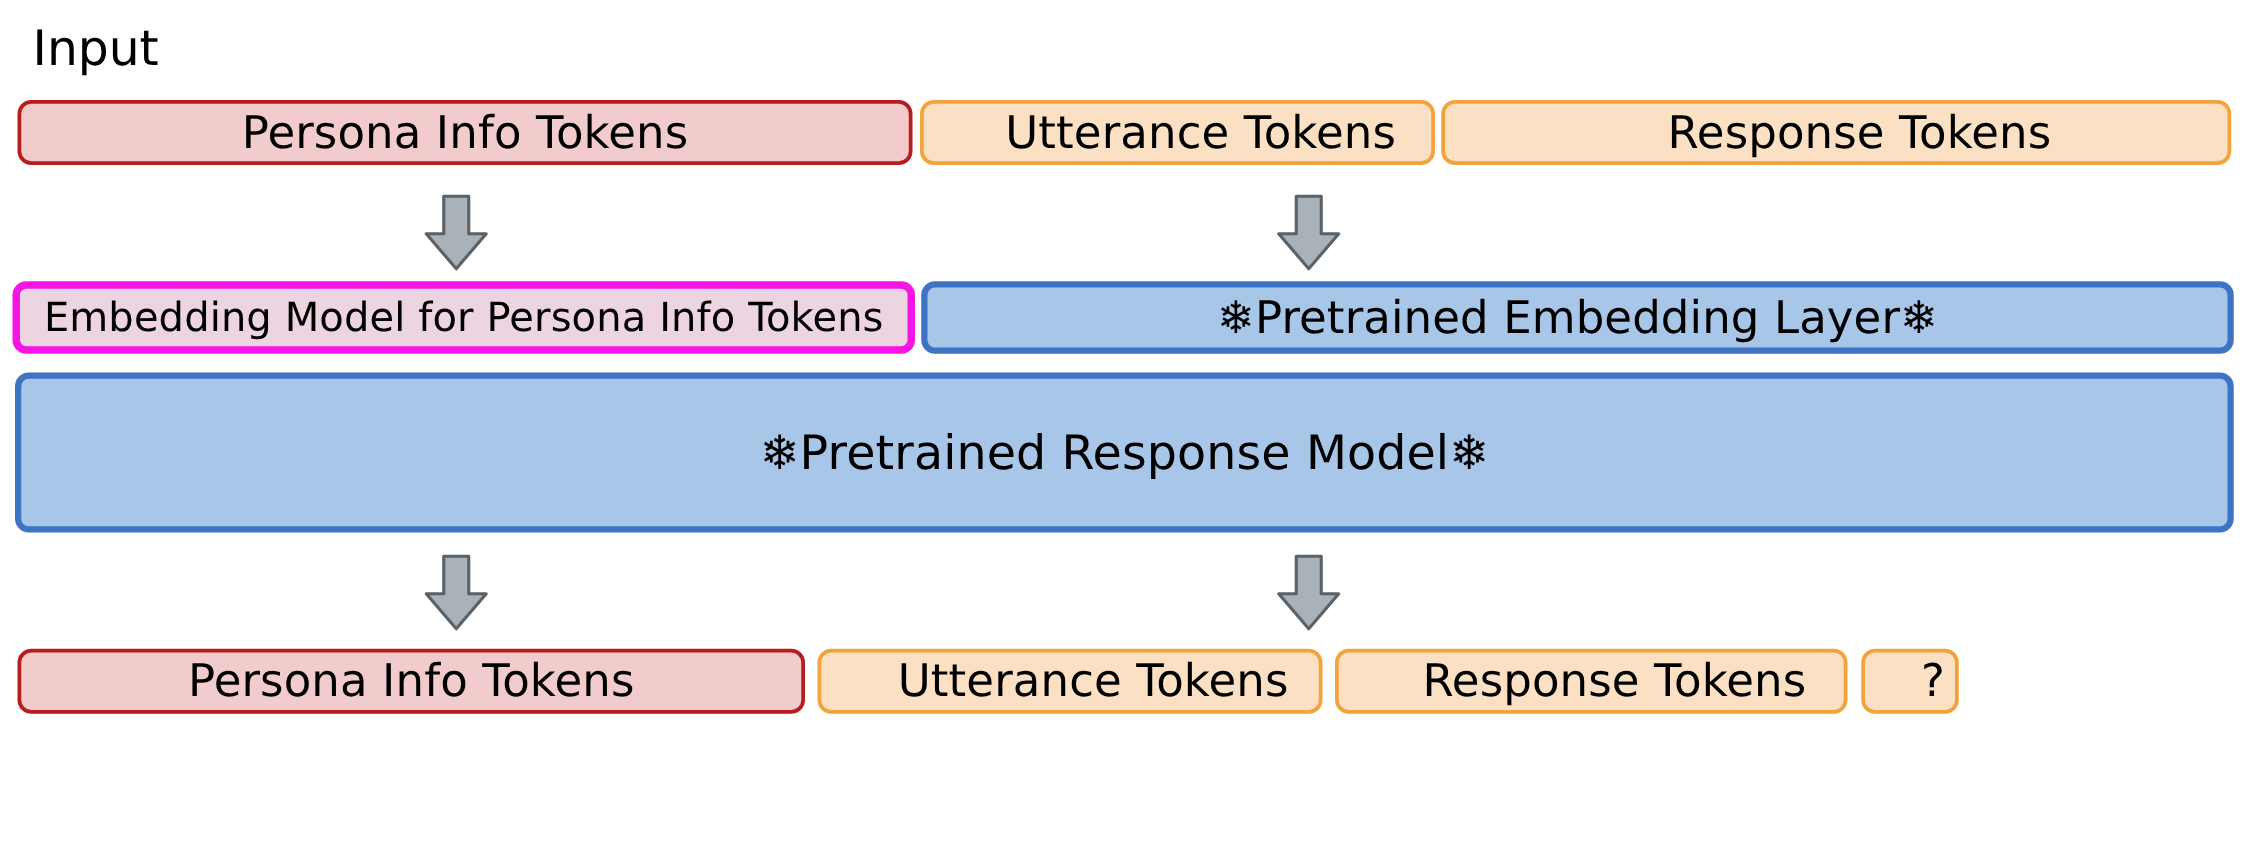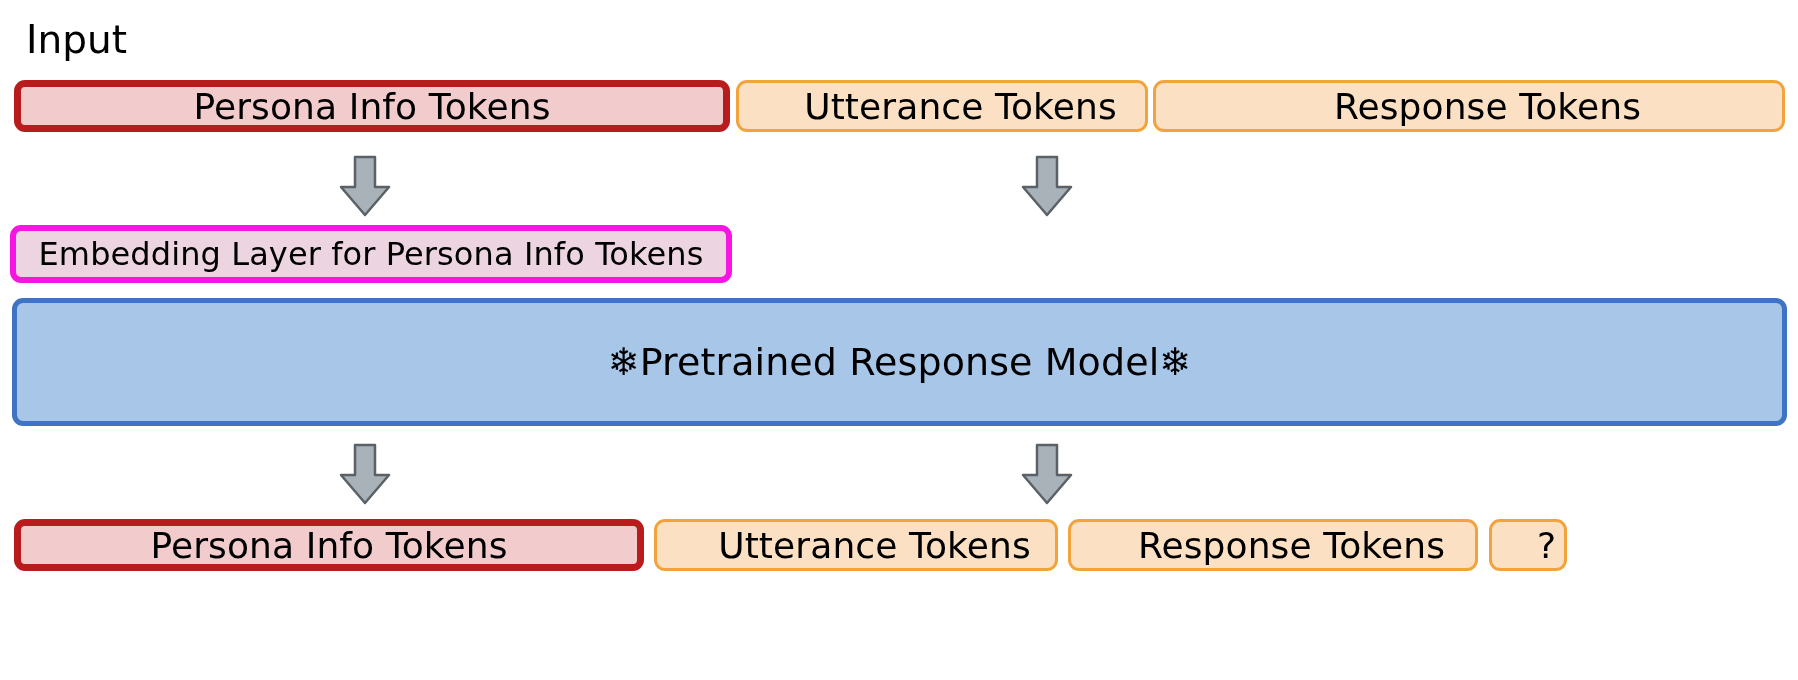--- a/index.html
+++ b/index.html
@@ -31,21 +31,21 @@
     justify-content: center;
     border-radius: 11px;
     color: #000000;
     white-space: nowrap;
     letter-spacing: 0.1px;
   }
 
   
   .box--persona {
     background: #f2cccc;
-    border: 7px solid #b91c1c;
+    border: 3px solid #b91c1c;
   }
   .box--token {
     background: #fbe0c4;
     border: 3px solid #f2a33c;
     padding-left: 37px;
   }
   .box--embed-persona {
     background: #ecd5e0;
     border: 6px solid #f715e5;
   }
@@ -132,22 +132,23 @@
       <polygon points="21,2 41,2 41,32 55,32 31,60 7,32 21,32" fill="#a9b2b8" stroke="#5a6268" stroke-width="2.5" stroke-linejoin="round"></polygon>
     </svg>
   </div>
 
   <div class="arrow a1-right">
     <svg viewBox="0 0 62 62" xmlns="http://www.w3.org/2000/svg">
       <polygon points="21,2 41,2 41,32 55,32 31,60 7,32 21,32" fill="#a9b2b8" stroke="#5a6268" stroke-width="2.5" stroke-linejoin="round"></polygon>
     </svg>
   </div>
 
-  <div class="box box--embed-persona r3 r3-persona-embed">Embedding Layer for Persona Info Tokens</div>
+  <div class="box box--embed-persona r3 r3-persona-embed">Embedding Model for Persona Info Tokens</div>
 
+  <div class="box box--frozen r3 r3-frozen-embed">❄Pretrained Embedding Layer❄</div>
 
   <div class="box box--frozen r4-plm">❄Pretrained Response Model❄</div>
 
   <div class="arrow a2-left">
     <svg viewBox="0 0 62 62" xmlns="http://www.w3.org/2000/svg">
       <polygon points="21,2 41,2 41,32 55,32 31,60 7,32 21,32" fill="#a9b2b8" stroke="#5a6268" stroke-width="2.5" stroke-linejoin="round"></polygon>
     </svg>
   </div>
 
   <div class="arrow a2-right">

